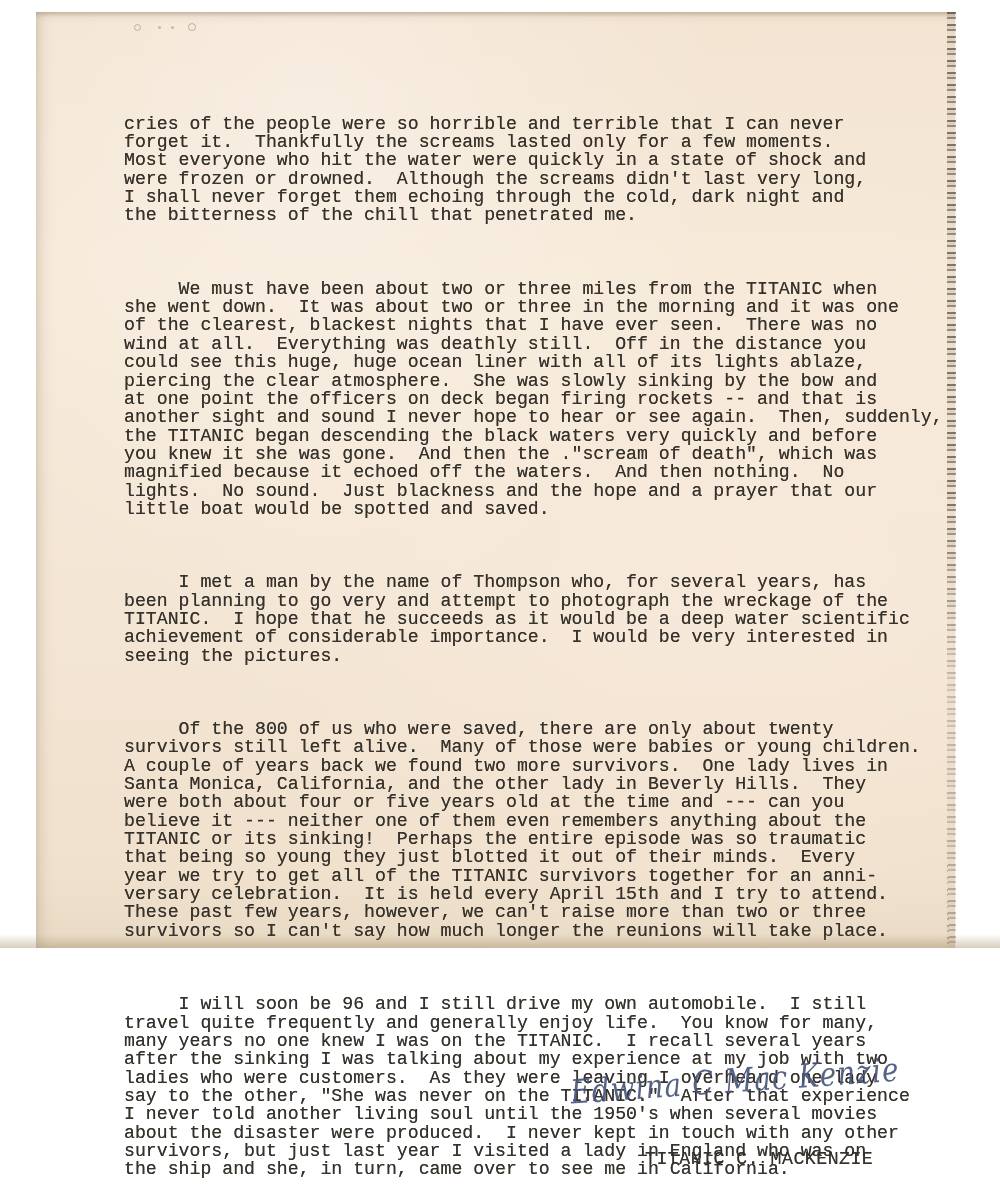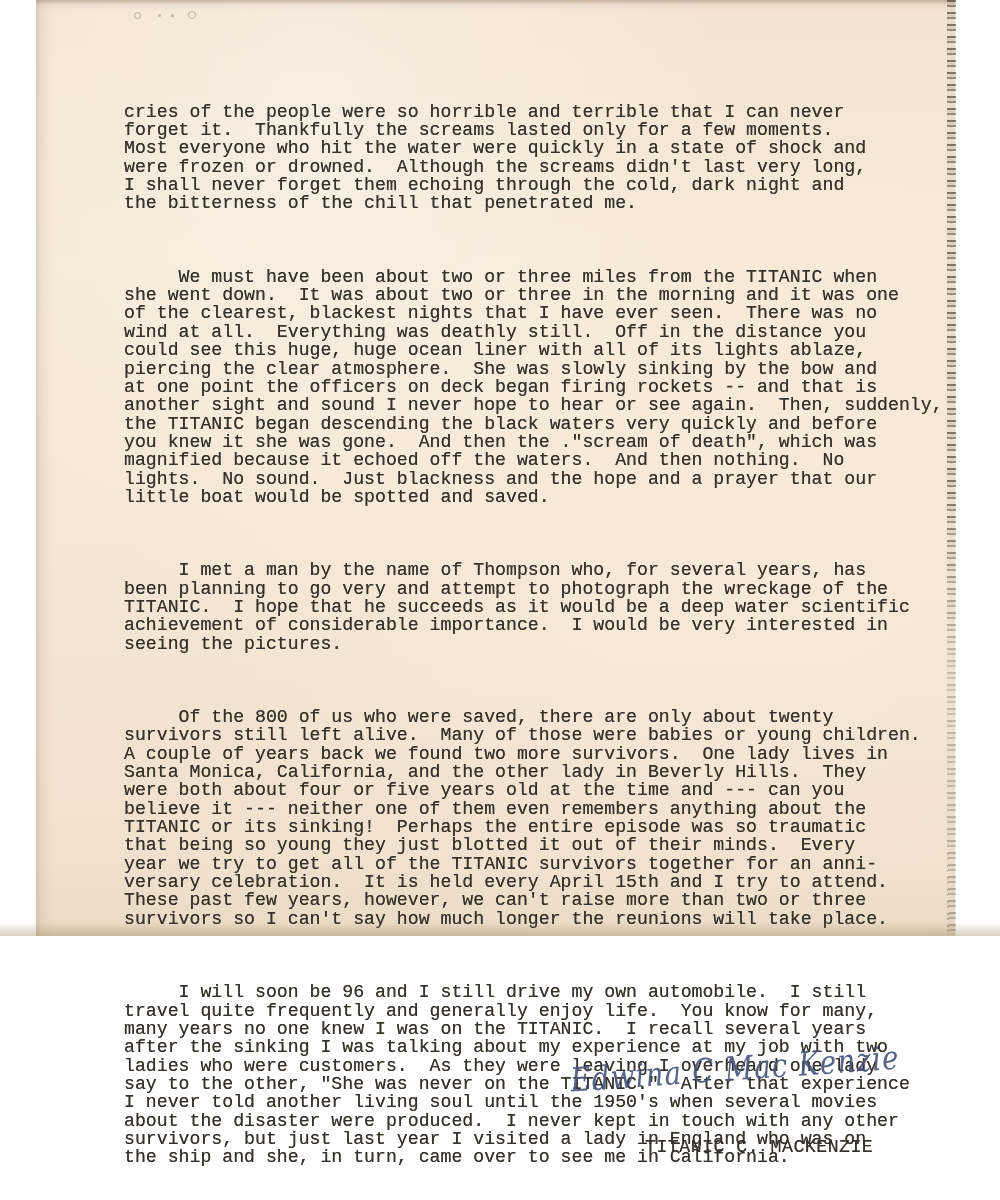--- a/index.html
+++ b/index.html
@@ -5,21 +5,21 @@
   html,body{margin:0;padding:0;}
   body{
     width:1000px;height:1200px;
     background:#ffffff;
     position:relative;
     overflow:hidden;
     font-family:"Liberation Mono","DejaVu Sans Mono",monospace;
   }
   .paper{
     position:absolute;
-    left:36px;top:0;width:919px;height:936px;
+    left:36px;top:12px;width:919px;height:936px;
     background:
       radial-gradient(ellipse at 30% 12%, rgba(255,255,255,0.30), rgba(255,255,255,0) 45%),
       radial-gradient(ellipse at 75% 60%, rgba(255,240,228,0.35), rgba(255,255,255,0) 55%),
       linear-gradient(180deg,#f3e4d2 0%,#f6e9d8 28%,#f4e6d5 62%,#f0e1cd 92%,#e9dac4 100%);
     box-shadow:inset 10px 0 18px -12px rgba(120,100,75,.45),
                inset 0 8px 12px -10px rgba(120,100,75,.5);
   }
   .paper::before{
     content:"";position:absolute;left:0;right:0;top:0;height:5px;
     background:linear-gradient(180deg,rgba(150,130,100,.28),rgba(150,130,100,0));

